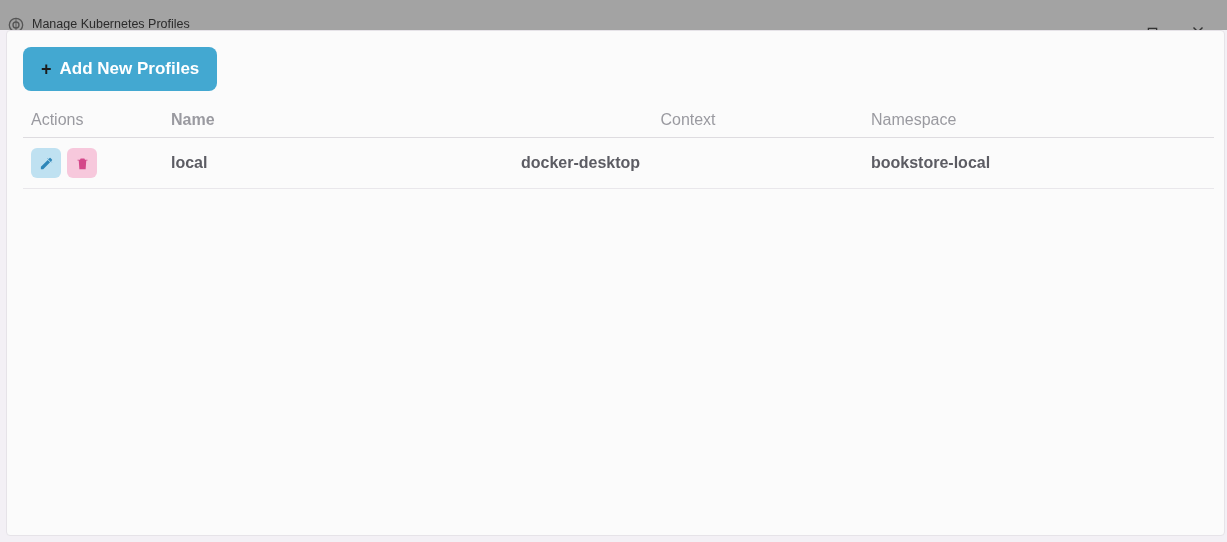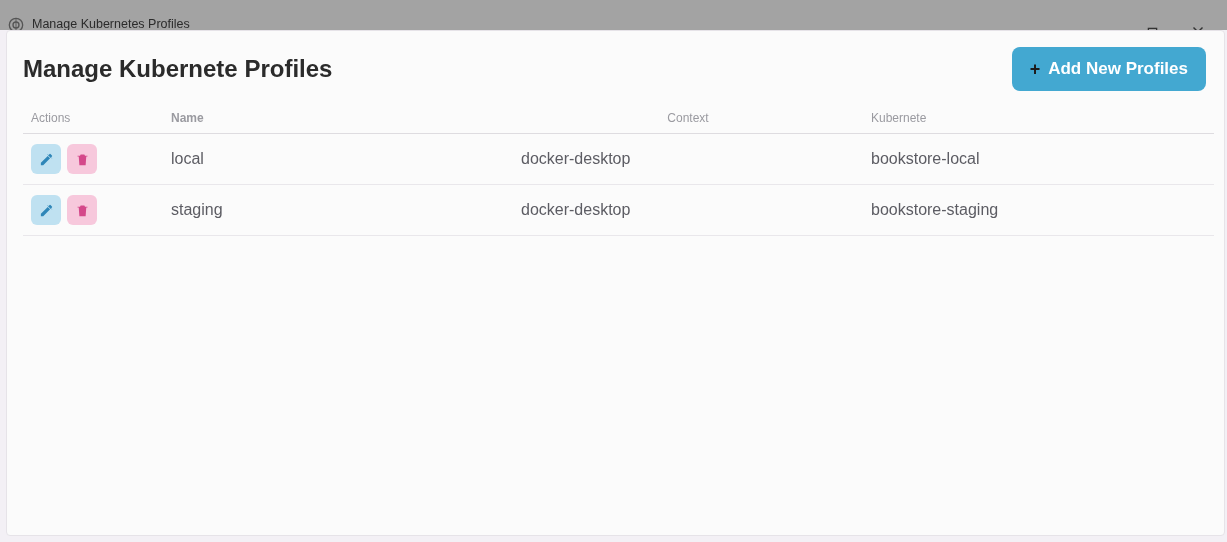--- a/index.html
+++ b/index.html
@@ -95,30 +95,31 @@
       line-height: 1;
     }
     table {
       width: 100%;
       border-collapse: collapse;
     }
     thead th {
       text-align: left;
       font-weight: 400;
       color: #9a9aa0;
-      font-size: 12px;
+      font-size: 16px;
       padding: 10px 8px 8px 8px;
       border-bottom: 1px solid #dedce0;
     }
     tbody td {
       padding: 10px 8px;
       border-bottom: 1px solid #e9e7eb;
       color: #5c5c63;
       font-size: 16px;
       vertical-align: middle;
+      font-weight: bold;
     }
     .col-actions { width: 140px; }
     .col-name { width: 350px; font-weight: bold; }
     .col-context { width: 350px; text-align: center; }
     .action-cell {
       display: flex;
       gap: 6px;
     }
     .icon-btn {
       width: 30px;
@@ -164,34 +165,33 @@
           <line x1="10.5" y1="1.5" x2="1.5" y2="10.5" stroke="#333" stroke-width="1.4"></line>
         </svg>
     </div>
   </div>
 </div>
 
 <div class="content-wrapper">
   <div class="inner-scroll">
 
     <div class="header-row">
-      <h1 class="page-title">Manage Kubernete Profiles</h1>
       <button class="add-btn">
         <span class="plus">+</span>
         <span>Add New Profiles</span>
       </button>
     </div>
 
     <table>
       <thead>
         <tr>
           <th class="col-actions">Actions</th>
           <th class="col-name">Name</th>
           <th class="col-context">Context</th>
-          <th>Kubernete</th>
+          <th>Namespace</th>
         </tr>
       </thead>
       <tbody>
         <tr>
           <td>
             <div class="action-cell">
               <button class="icon-btn edit">
                 <svg viewBox="0 0 24 24">
                     <path fill="#2e86b8" d="M3 17.25V21h3.75l11-11-3.75-3.75-11 11zM20.7 7.04a1 1 0 0 0 0-1.41l-2.34-2.34a1 1 0 0 0-1.41 0l-1.83 1.83 3.75 3.75 1.83-1.83z"></path>
                     <path fill="none" stroke="#2e86b8" stroke-width="1.3" d="M14 4l6 6"></path>
@@ -201,37 +201,17 @@
                 <svg viewBox="0 0 24 24">
                     <path fill="#d4488a" d="M6 7h12l-1 14H7L6 7zm3-3h6l1 2H8l1-2zM4 6h16v1H4z"></path>
                   </svg>
               </button>
             </div>
           </td>
           <td>local</td>
           <td>docker-desktop</td>
           <td>bookstore-local</td>
         </tr>
-        <tr>
-          <td>
-            <div class="action-cell">
-              <button class="icon-btn edit">
-                <svg viewBox="0 0 24 24">
-                    <path fill="#2e86b8" d="M3 17.25V21h3.75l11-11-3.75-3.75-11 11zM20.7 7.04a1 1 0 0 0 0-1.41l-2.34-2.34a1 1 0 0 0-1.41 0l-1.83 1.83 3.75 3.75 1.83-1.83z"></path>
-                    <path fill="none" stroke="#2e86b8" stroke-width="1.3" d="M14 4l6 6"></path>
-                  </svg>
-              </button>
-              <button class="icon-btn delete">
-                <svg viewBox="0 0 24 24">
-                    <path fill="#d4488a" d="M6 7h12l-1 14H7L6 7zm3-3h6l1 2H8l1-2zM4 6h16v1H4z"></path>
-                  </svg>
-              </button>
-            </div>
-          </td>
-          <td>staging</td>
-          <td>docker-desktop</td>
-          <td>bookstore-staging</td>
-        </tr>
       </tbody>
     </table>
 
   </div>
 </div>
 
 </body></html>

